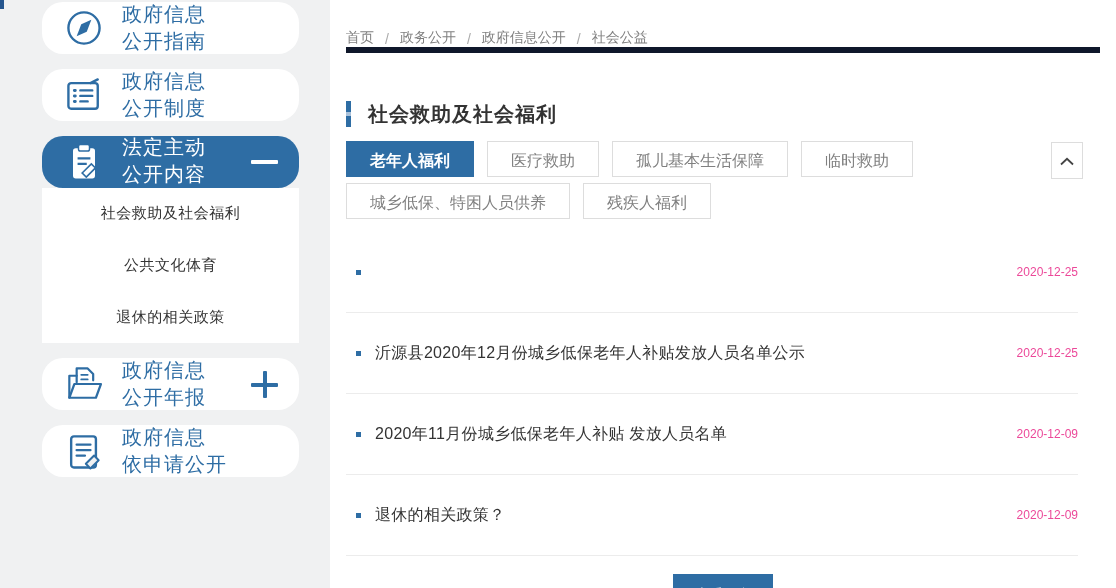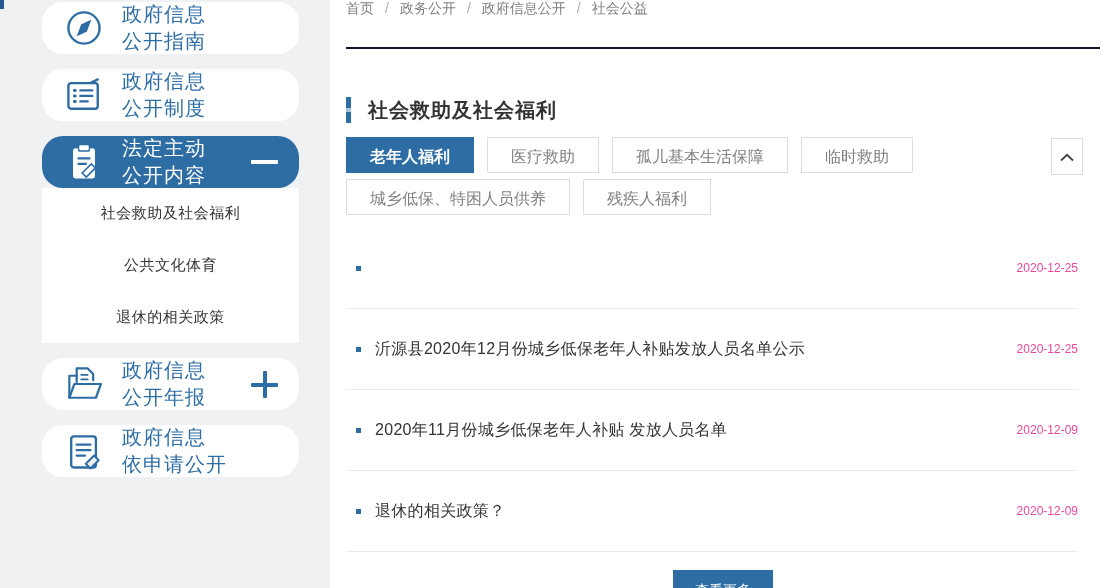--- a/index.html
+++ b/index.html
@@ -13,39 +13,39 @@
 
   
   .left{width:330px;flex-shrink:0;background:#f0f1f2;box-sizing:border-box;
         padding:2px 31px 0 42px;}
   .side-card{height:52px;margin-bottom:15px;background:#fff;display:flex;
              align-items:center;padding:0 13px 0 20px;box-sizing:border-box;cursor:pointer;border-radius:21px;}
   .side-card .icon{width:44px;height:44px;flex-shrink:0;color:#2e6da4;}
   .side-card .icon svg{width:44px;height:44px;display:block;}
   .side-card .lbl{margin-left:16px;font-size:20px;line-height:27px;color:#2e6da4;
                   letter-spacing:1px;white-space:nowrap;}
-  .side-card.active{background:#2e6da4;margin-bottom:0;}
+  .side-card.active{background:#2e6da4;margin-bottom:0;font-family:Liberation Mono, monospace;}
   .side-card.active .lbl{color:#fff;}
   .side-card.active .icon{color:#fff;}
   .toggle{margin-left:auto;margin-right:8px;flex-shrink:0;}
   .minus{width:27px;height:4px;background:#fff;border-radius:1px;}
   .plus{position:relative;width:27px;height:27px;}
   .plus::before,.plus::after{content:"";position:absolute;background:#2e6da4;border-radius:1px;}
   .plus::before{left:0;top:12px;width:27px;height:4px;}
   .plus::after{left:12px;top:0;width:4px;height:27px;}
 
   .submenu{background:#fff;height:155px;margin-bottom:15px;display:flex;
            flex-direction:column;}
   .submenu-item{flex:1;display:flex;align-items:center;justify-content:center;
                 font-size:15px;color:#333;cursor:pointer;letter-spacing:0.5px;}
 
   
   .main{flex:1;background:#fff;box-sizing:border-box;padding:0 16px;position:relative;}
-  .breadcrumb{height:47px;display:flex;align-items:flex-start;font-size:14px;color:#808080;
-              border-bottom:2px solid #0f172a;}
+  .breadcrumb{height:47px;display:flex;align-items:flex-end;font-size:14px;color:#808080;
+              border-bottom:6px solid #0f172a;}
   .crumb{cursor:pointer;}
   .crumb.current{cursor:default;}
   .crumb-sep{margin:0 11px;color:#aaa;}
 
   .section-title{margin-top:48px;display:flex;align-items:center;height:26px;}
   .marker{width:5px;height:26px;margin-right:17px;
           background:linear-gradient(#2e6da4 0 44%,#a9c1da 44% 56%,#2e6da4 56% 100%);}
   .title-text{font-size:20px;font-weight:bold;color:#333;letter-spacing:1px;}
 
   .tabs-row{margin-top:14px;position:relative;}

